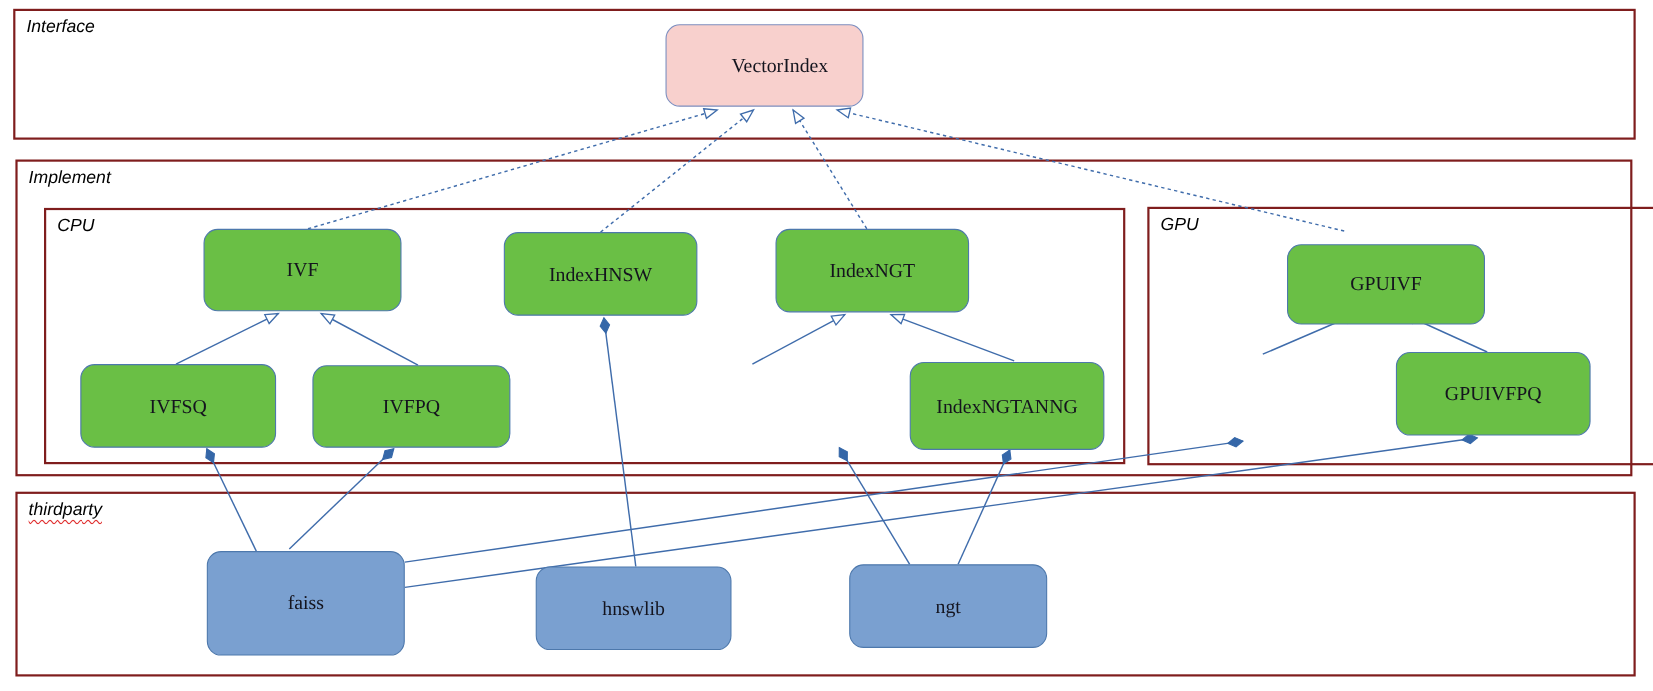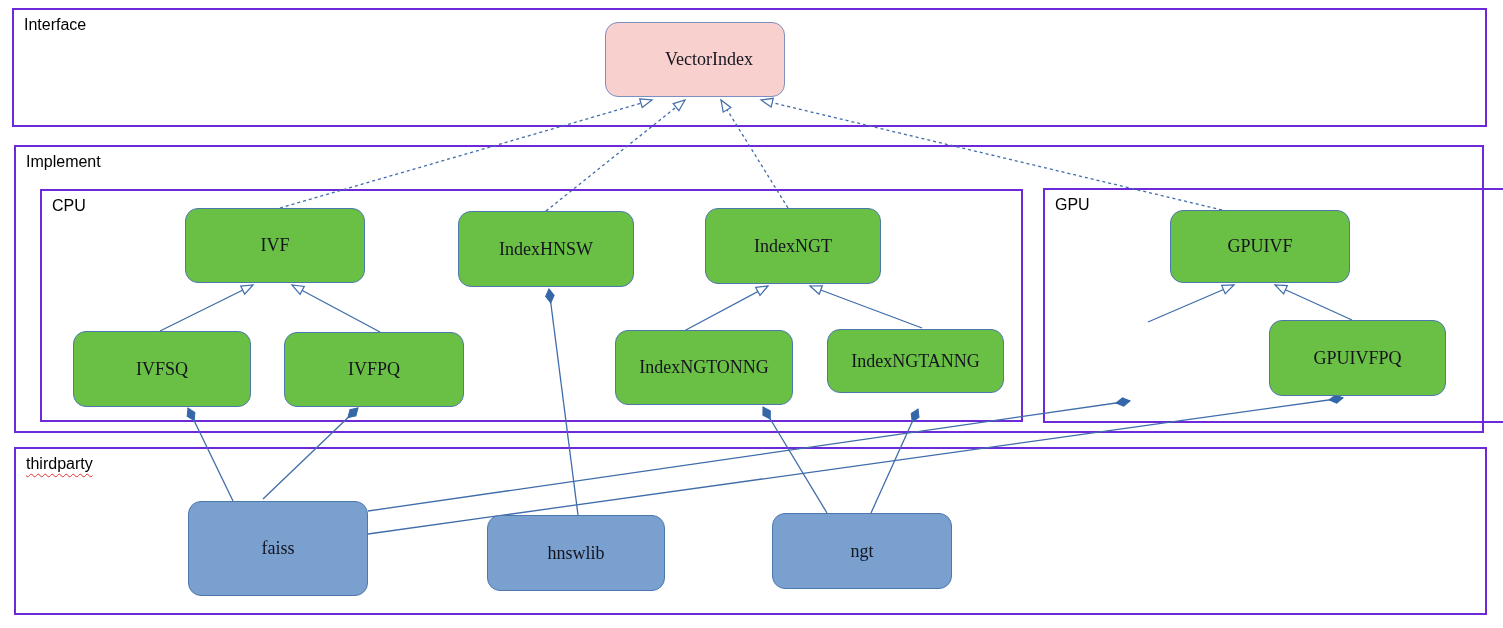--- a/index.html
+++ b/index.html
@@ -1,22 +1,22 @@
 <!DOCTYPE html>
 <html><head>
 <meta charset="utf-8">
 <style>
   html,body{margin:0;padding:0;background:#ffffff;}
   .canvas{
     position:relative;width:1503px;height:628px;background:#ffffff;
     font-family:"Liberation Sans",sans-serif;overflow:hidden;
   }
   .container{
-    position:absolute;border:2px solid #6d28d9;background:transparent;
-    box-sizing:border-box;z-index:1;
+    position:absolute;border:2px solid #7f1d1d;background:transparent;
+    box-sizing:border-box;z-index:1;font-style:italic;
   }
   .clabel{
     position:absolute;top:6px;left:10px;font-size:16px;color:#000000;
     font-family:"Liberation Sans",sans-serif;white-space:nowrap;
   }
   .clabel.squiggle{
     text-decoration:underline;
     text-decoration-style:wavy;
     text-decoration-color:#e03030;
     text-decoration-thickness:1px;
@@ -108,29 +108,26 @@
   </div>
 
   <div class="node green" style="left:73px;top:331px;width:178px;height:76px">
     <span>IVFSQ</span>
   </div>
 
   <div class="node green" style="left:284px;top:332px;width:180px;height:75px">
     <span>IVFPQ</span>
   </div>
 
-  <div class="node green" style="left:615px;top:330px;width:178px;height:75px">
-    <span>IndexNGTONNG</span>
-  </div>
 
-  <div class="node green" style="left:827px;top:329px;width:177px;height:64px">
+  <div class="node green" style="left:827px;top:329px;width:177px;height:80px">
     <span>IndexNGTANNG</span>
   </div>
 
-  <div class="node green" style="left:1170px;top:210px;width:180px;height:73px">
+  <div class="node green" style="left:1170px;top:222px;width:180px;height:73px">
     <span>GPUIVF</span>
   </div>
 
 
   <div class="node green" style="left:1269px;top:320px;width:177px;height:76px">
     <span>GPUIVFPQ</span>
   </div>
 
   <div class="node blue" style="left:188px;top:501px;width:180px;height:95px">
     <span>faiss</span>

